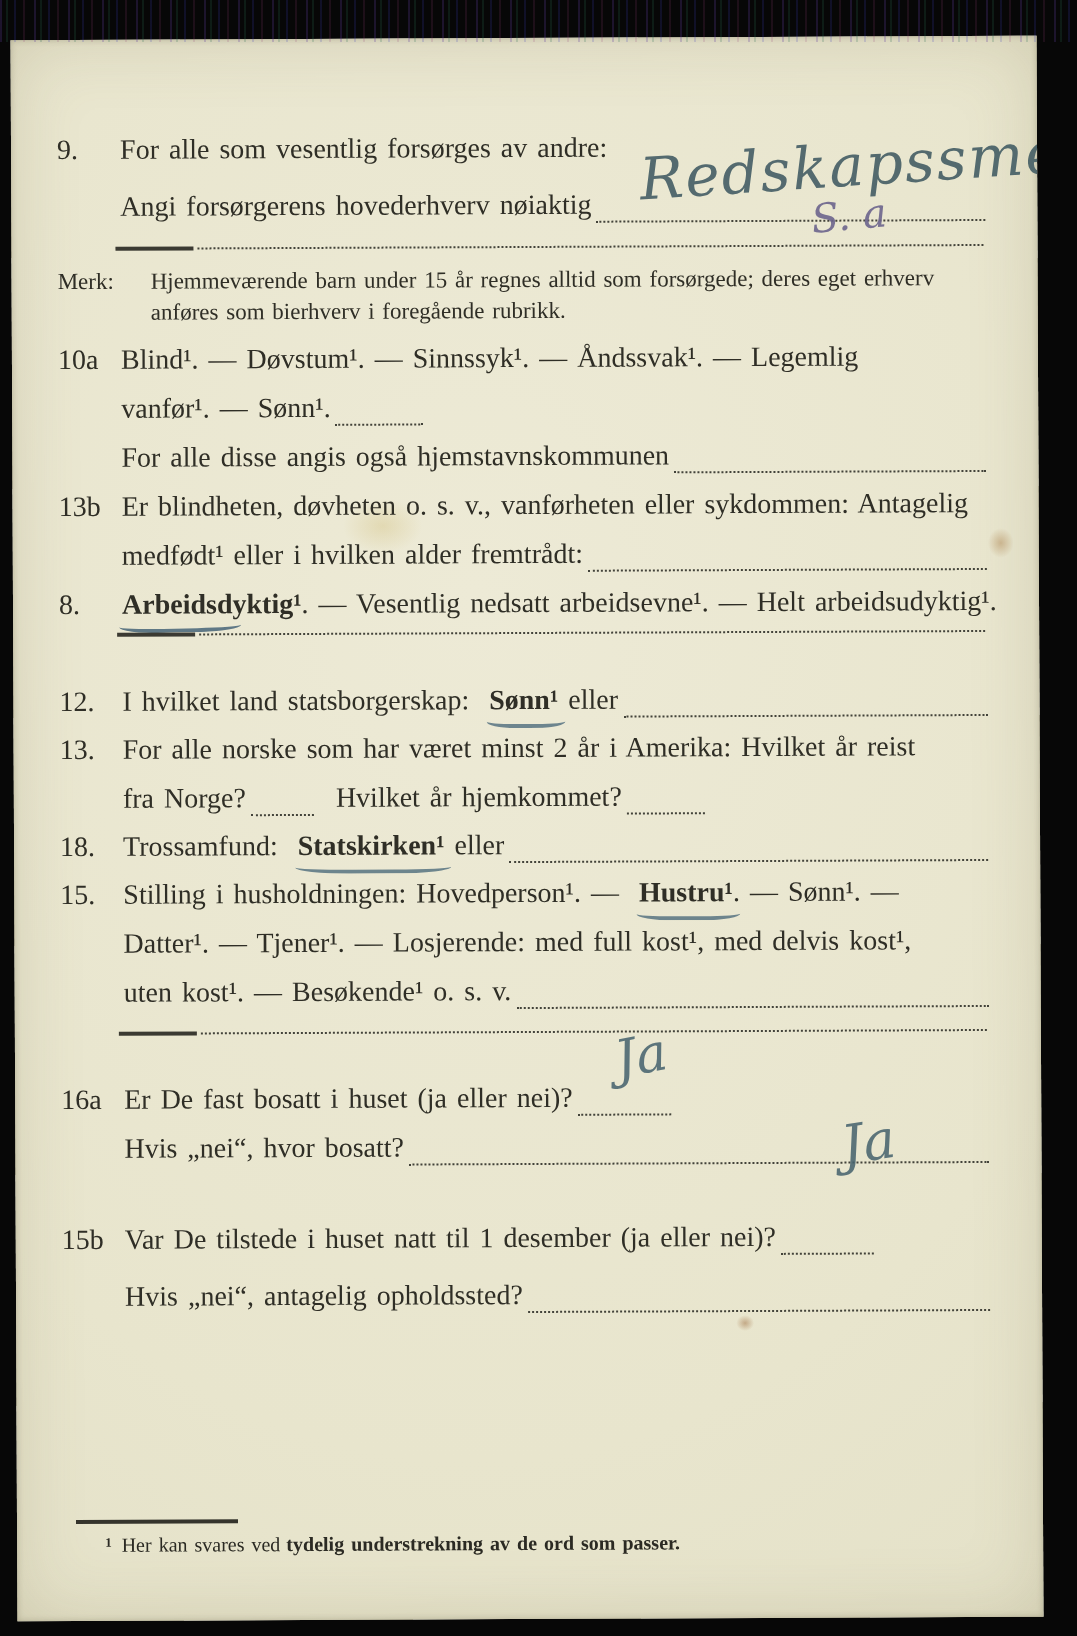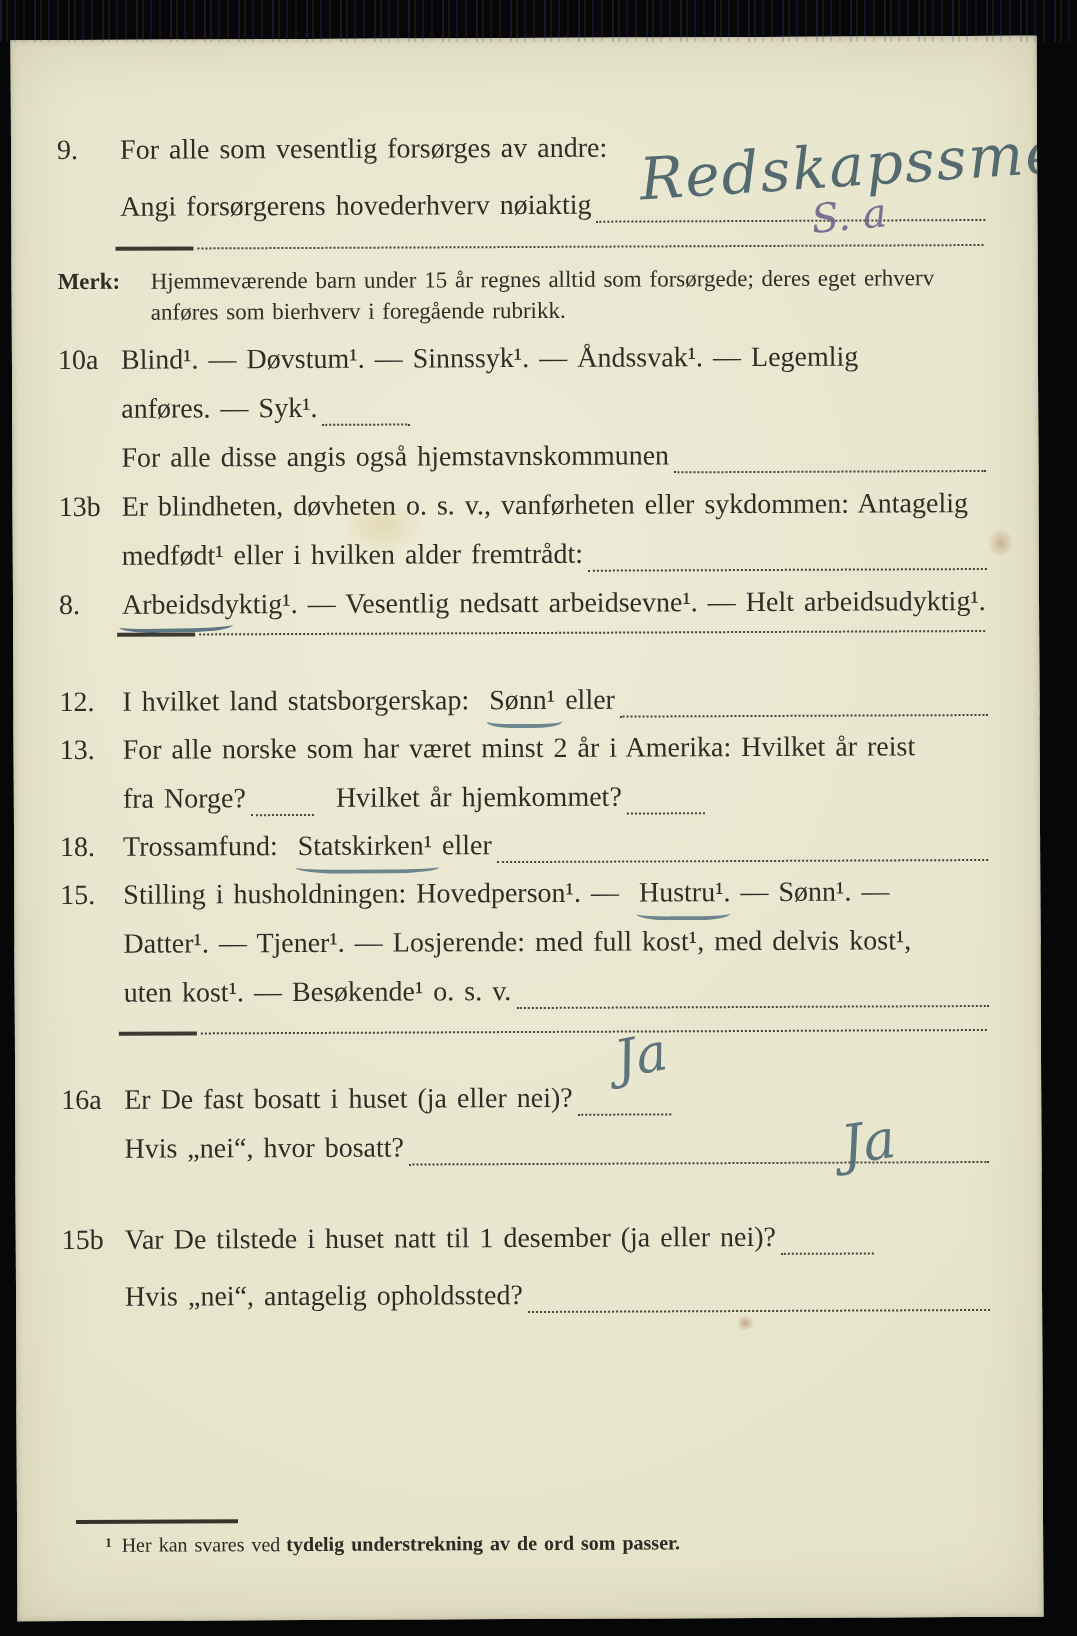--- a/index.html
+++ b/index.html
@@ -31,22 +31,22 @@
   .mt8{margin-top:8px;}
   .leader{flex:1 1 auto;position:relative;min-width:26px;align-self:stretch;}
   .leader::before{content:"";position:absolute;left:5px;right:2px;bottom:11px;border-bottom:2.4px dotted #43433a;}
   .leader.short{flex:0 0 auto;}
   .w70{width:70px}.w85{width:85px}.w95{width:95px}.w100{width:100px}
   .gap{flex:1 1 auto;}
   .sep{position:absolute;left:104px;right:54px;display:flex;align-items:center;height:6px;}
   .sep .solid{width:78px;height:0;border-top:4px solid #3b3a32;}
   .sep .dots{flex:1;height:0;border-top:2.4px dotted #43433a;margin-left:4px;}
   .merk .line{height:31px;line-height:30px;font-size:23px;word-spacing:2px;}
-  .merk .num{width:93px;height:31px;line-height:30px;font-size:23px;font-weight:bold;}
-  .pen{position:relative;display:inline-block;}
+  .merk .num{width:93px;height:31px;line-height:30px;font-size:23px;font-weight:normal;}
+  .pen{position:relative;display:inline-block;font-weight:bold;}
   .pen::after{
     content:"";position:absolute;left:-3px;right:-7px;bottom:-8px;height:9px;
     border-bottom:4px solid rgba(77,108,124,.8);border-radius:50%/9px;
   }
   .pen.partial::after{right:34%;transform:rotate(-1deg);border-bottom-color:rgba(70,100,120,.85);}
   .hw{position:absolute;font-style:italic;font-family:"DejaVu Serif",serif;white-space:nowrap;}
   .hw-occupation{left:628px;top:94px;font-size:58px;transform:rotate(-3.5deg);letter-spacing:2px;color:rgba(70,96,102,.92);}
   .hw-sa{left:800px;top:156px;font-size:40px;transform:rotate(-5deg);color:rgba(108,100,140,.9);}
   .hw-ja-a{left:600px;top:988px;font-size:52px;transform:rotate(-10deg);color:rgba(72,100,110,.88);}
   .hw-ja-b{left:826px;top:1074px;font-size:54px;transform:rotate(-8deg);color:rgba(72,100,110,.88);}
@@ -101,21 +101,21 @@
       </div>
     </div>
 
     <div class="row" style="top:300px">
       <div class="num">10a</div>
       <div class="bodycol">
         <div class="line">
             <span>Blind¹. — Døvstum¹. — Sinnssyk¹. — Åndssvak¹. — Legemlig</span>
           </div>
         <div class="line">
-          <span>anføres. — Syk¹.</span>
+          <span>vanfør¹. — Sønn¹.</span>
           <span class="leader short w95"></span>
           <span class="gap"></span>
         </div>
         <div class="line">
           <span>For alle disse angis også hjemstavnskommunen</span>
           <span class="leader"></span>
         </div>
       </div>
     </div>
 

